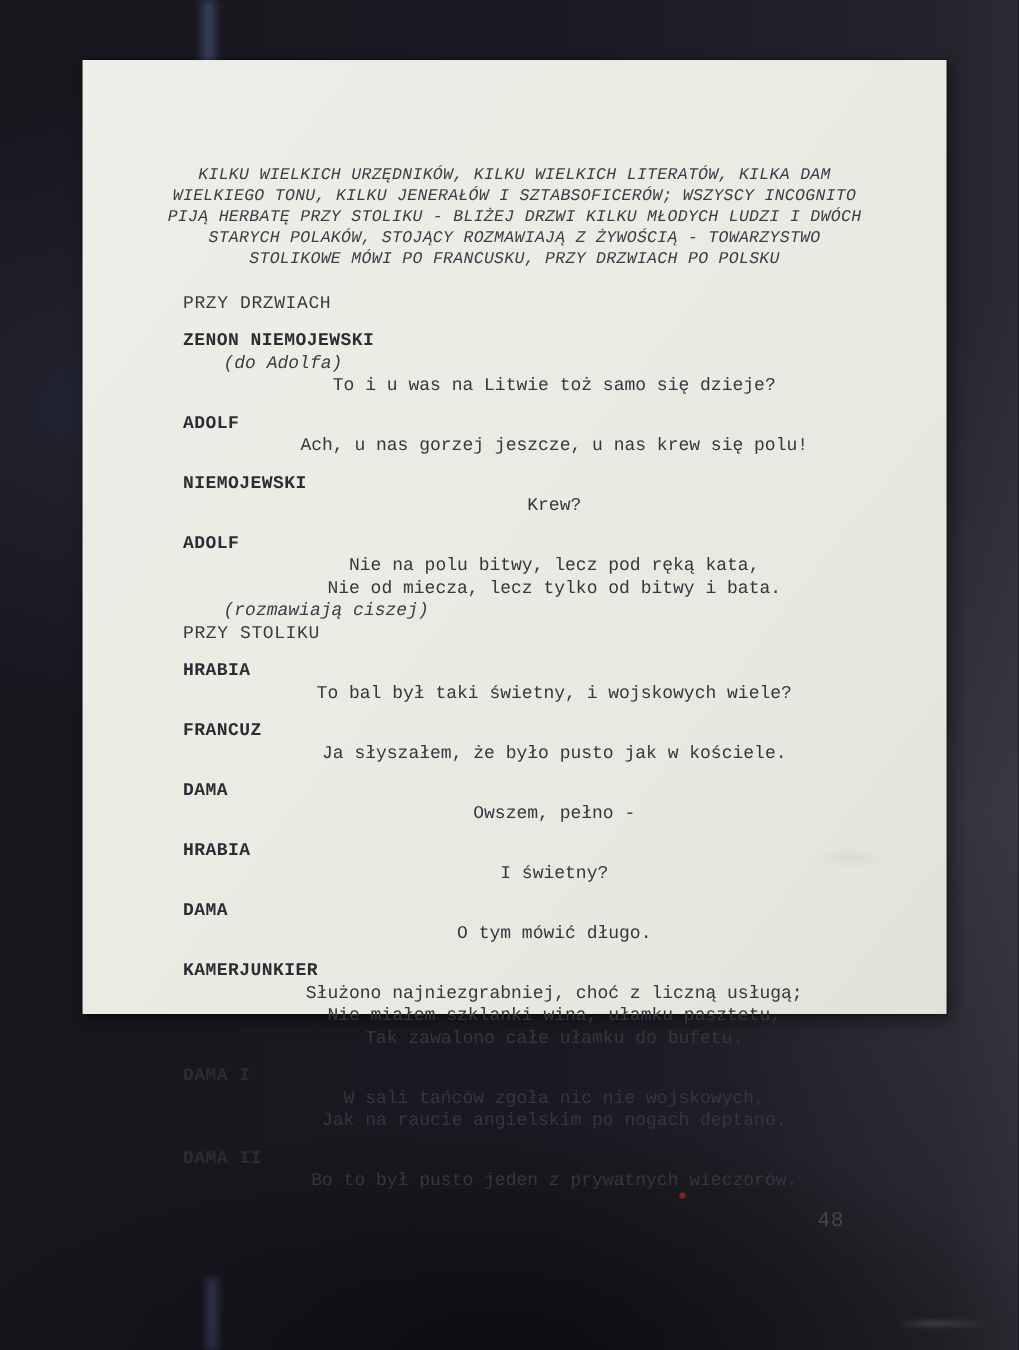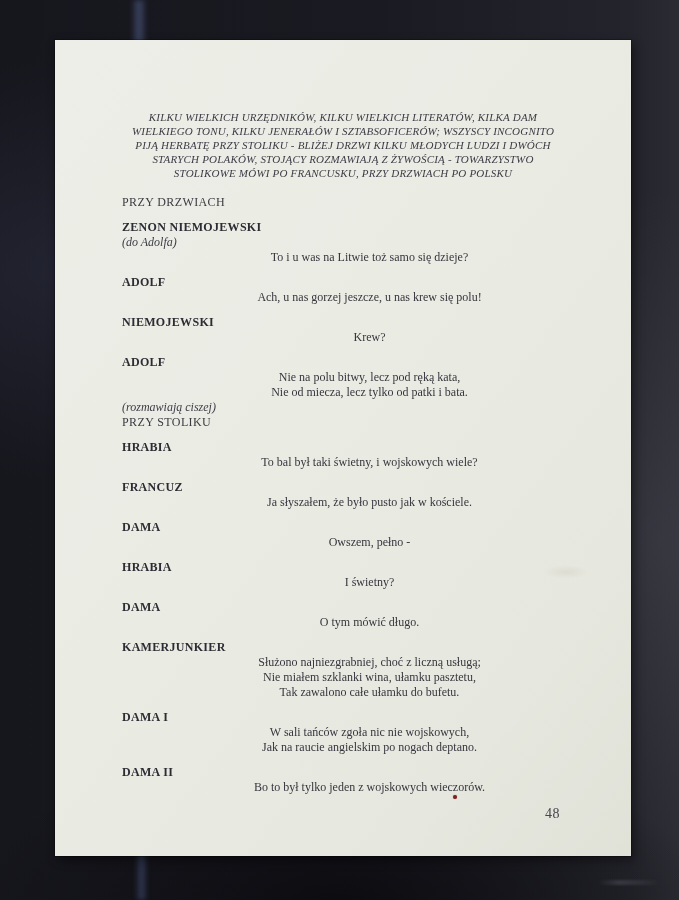--- a/index.html
+++ b/index.html
@@ -21,42 +21,43 @@
     filter:blur(2.5px);}
   .streak-bottom{position:absolute;left:135px;top:852px;width:13px;height:48px;
     background:linear-gradient(90deg, transparent, rgba(95,115,175,.4), transparent);
     filter:blur(2.5px);}
   .bg-scratch{position:absolute;left:598px;top:880px;width:62px;height:5px;
     background:linear-gradient(90deg, transparent, rgba(190,190,205,.16), rgba(190,190,205,.1), transparent);
     filter:blur(1px);}
 
   
   .page{
-    position:absolute;left:55px;top:40px;width:576px;height:816px;
+    position:absolute;left:55px;top:40px;width:576px;height:636px;
     background:linear-gradient(128deg,#edeee7 0%, #eaebe3 45%, #e6e7de 80%, #e0e1d7 100%);
     box-shadow:0 0 0 1px rgba(0,0,0,.25), 3px 4px 10px rgba(0,0,0,.45);
     color:#35353d;
+    font-family:Liberation Mono, monospace;
   }
   .stage-direction{
     margin-top:70px;
     text-align:center;
     font-style:italic;
     font-size:11px;line-height:14px;
     letter-spacing:.2px;
     color:#3c3c46;
   }
   .stage-direction .sd-line{white-space:nowrap;}
   .content{padding-left:67px;padding-right:14px;}
   .section-heading{
     margin-top:15px;
     font-size:12px;line-height:15px;letter-spacing:.4px;color:#3a3a42;
   }
   .entry{margin-top:10px;font-size:12px;line-height:15px;}
   .entry .speaker{font-weight:bold;letter-spacing:.3px;color:#2c2c34;}
-  .entry .direction{font-style:italic;color:#3c3c46;}
+  .entry .direction{font-style:italic;color:#3c3c46;margin-left:27px;}
   .entry .line{color:#36363e;text-align:center;}
   .entry .subheading{letter-spacing:.4px;color:#3a3a42;}
   .page-number{
     position:absolute;left:490px;top:766px;
     font-size:14px;color:#45454c;letter-spacing:.5px;
   }
   .red-speck{
     position:absolute;left:398px;top:755px;width:4px;height:4px;border-radius:50%;
     background:#7e2222;box-shadow:0 0 1px rgba(126,34,34,.6);
   }
@@ -91,21 +92,21 @@
           <div class="speaker">ADOLF</div>
           <div class="line">Ach, u nas gorzej jeszcze, u nas krew się polu!</div>
         </div>
         <div class="entry">
           <div class="speaker">NIEMOJEWSKI</div>
           <div class="line">Krew?</div>
         </div>
         <div class="entry">
           <div class="speaker">ADOLF</div>
           <div class="line">Nie na polu bitwy, lecz pod ręką kata,</div>
-          <div class="line">Nie od miecza, lecz tylko od patki i bata.</div>
+          <div class="line">Nie od miecza, lecz tylko od bitwy i bata.</div>
           <div class="direction">(rozmawiają ciszej)</div>
           <div class="subheading">PRZY STOLIKU</div>
         </div>
         <div class="entry">
           <div class="speaker">HRABIA</div>
           <div class="line">To bal był taki świetny, i wojskowych wiele?</div>
         </div>
         <div class="entry">
           <div class="speaker">FRANCUZ</div>
           <div class="line">Ja słyszałem, że było pusto jak w kościele.</div>
@@ -128,20 +129,20 @@
           <div class="line">Nie miałem szklanki wina, ułamku pasztetu,</div>
           <div class="line">Tak zawalono całe ułamku do bufetu.</div>
         </div>
         <div class="entry">
           <div class="speaker">DAMA I</div>
           <div class="line">W sali tańców zgoła nic nie wojskowych,</div>
           <div class="line">Jak na raucie angielskim po nogach deptano.</div>
         </div>
         <div class="entry">
           <div class="speaker">DAMA II</div>
-          <div class="line">Bo to był tylko jeden z wojskowych wieczorów.</div>
+          <div class="line">Bo to był pusto jeden z prywatnych wieczorów.</div>
         </div>
       </div>
   </div>
   <div class="paper-smudge"></div>
   <div class="red-speck"></div>
   <div class="page-number">48</div>
 </div>
 
 </body></html>

